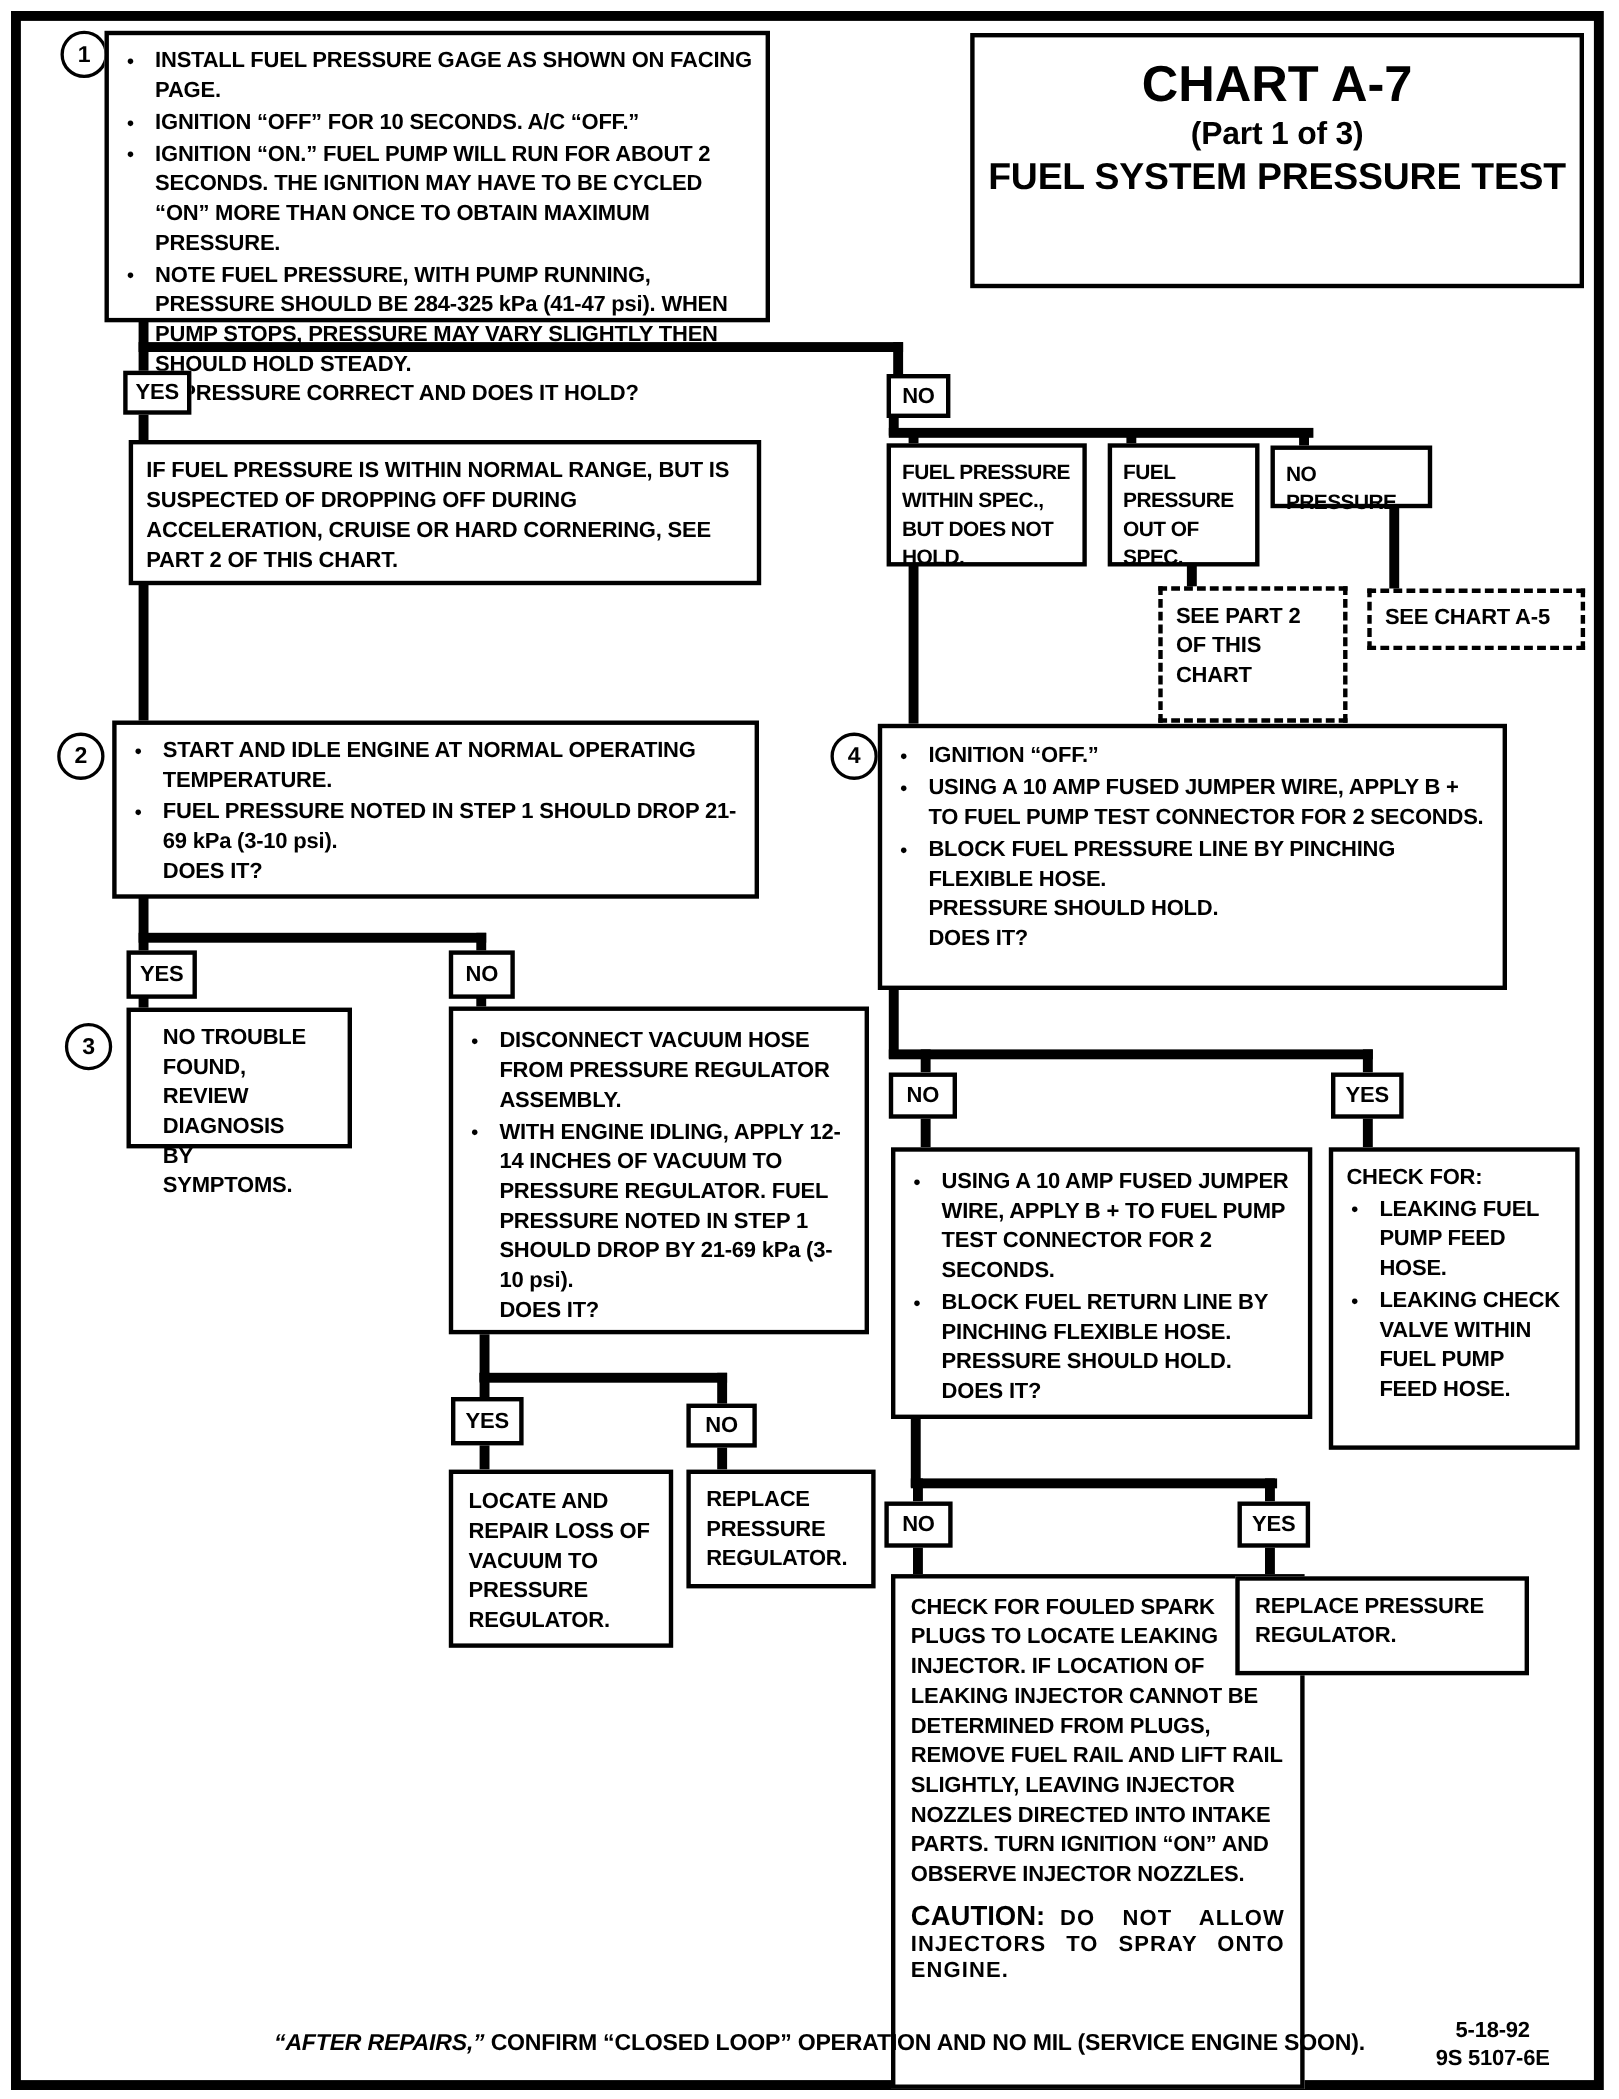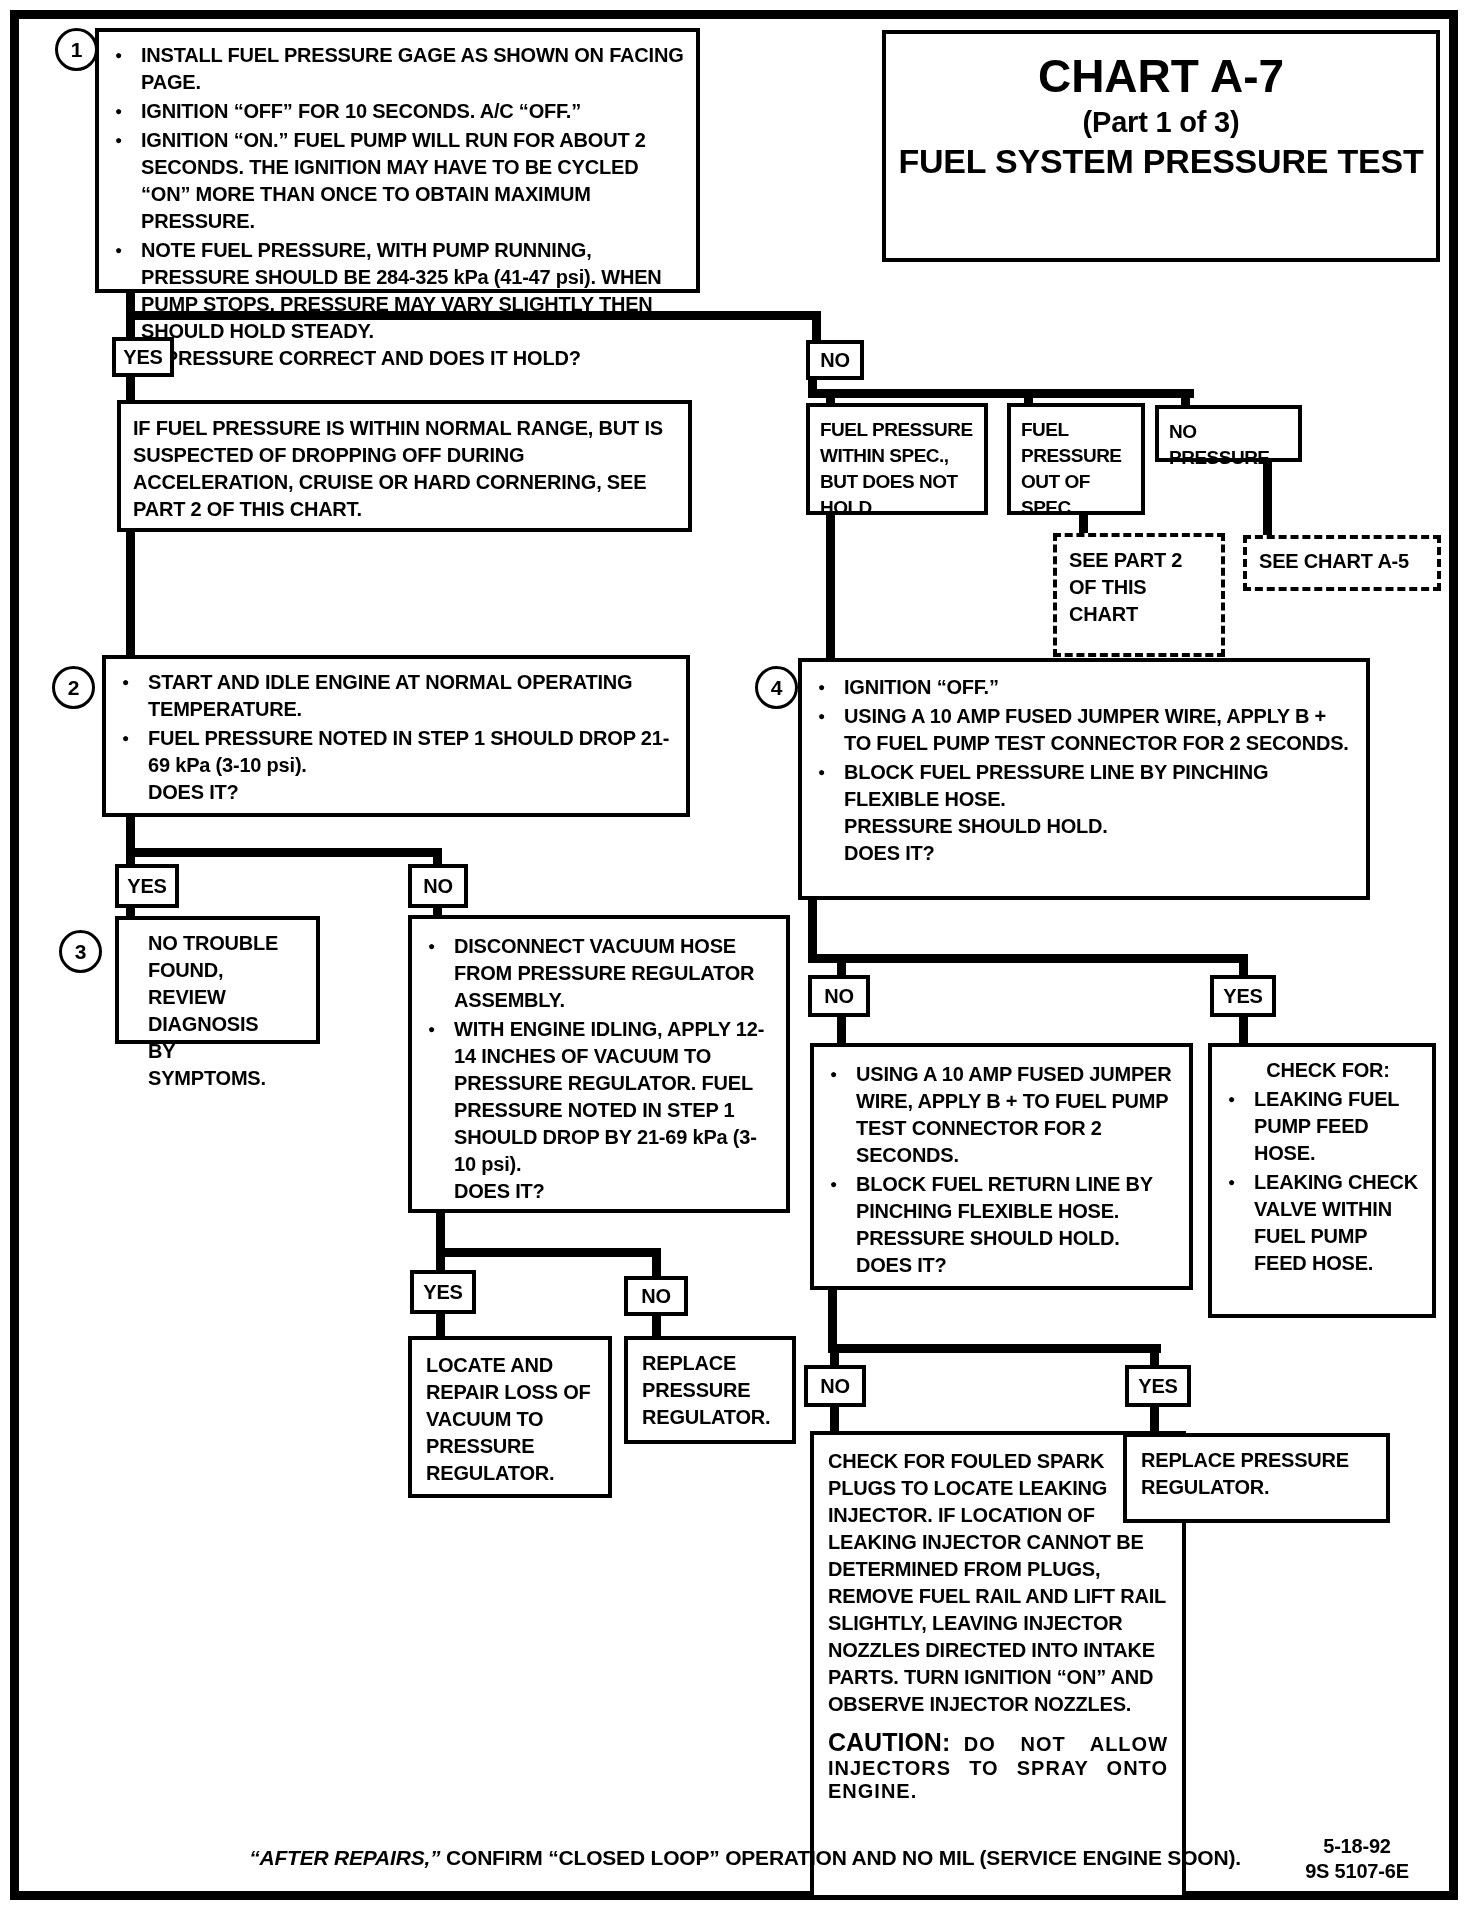--- a/index.html
+++ b/index.html
@@ -240,21 +240,21 @@
       <div class="bi">
           <span class="dot">●</span>
           <span class="bt">BLOCK FUEL RETURN LINE BY PINCHING FLEXIBLE HOSE.
 PRESSURE SHOULD HOLD.
 DOES IT?</span>
         </div>
     </div>
   </div>
 
   <div class="box" style="left:1208px;top:1043px;width:228px;height:275px;">
-    <div style="padding:10px 0 0 12px;text-align:center;">
+    <div style="padding:10px 0 0 12px;">
       <div class="txt">CHECK FOR:</div>
     </div>
     <div class="bullets" style="padding-top:2px;">
       <div class="bi">
           <span class="dot">●</span>
           <span class="bt">LEAKING FUEL PUMP FEED HOSE.</span>
         </div>
       <div class="bi">
           <span class="dot">●</span>
           <span class="bt">LEAKING CHECK VALVE WITHIN FUEL PUMP FEED HOSE.</span>

